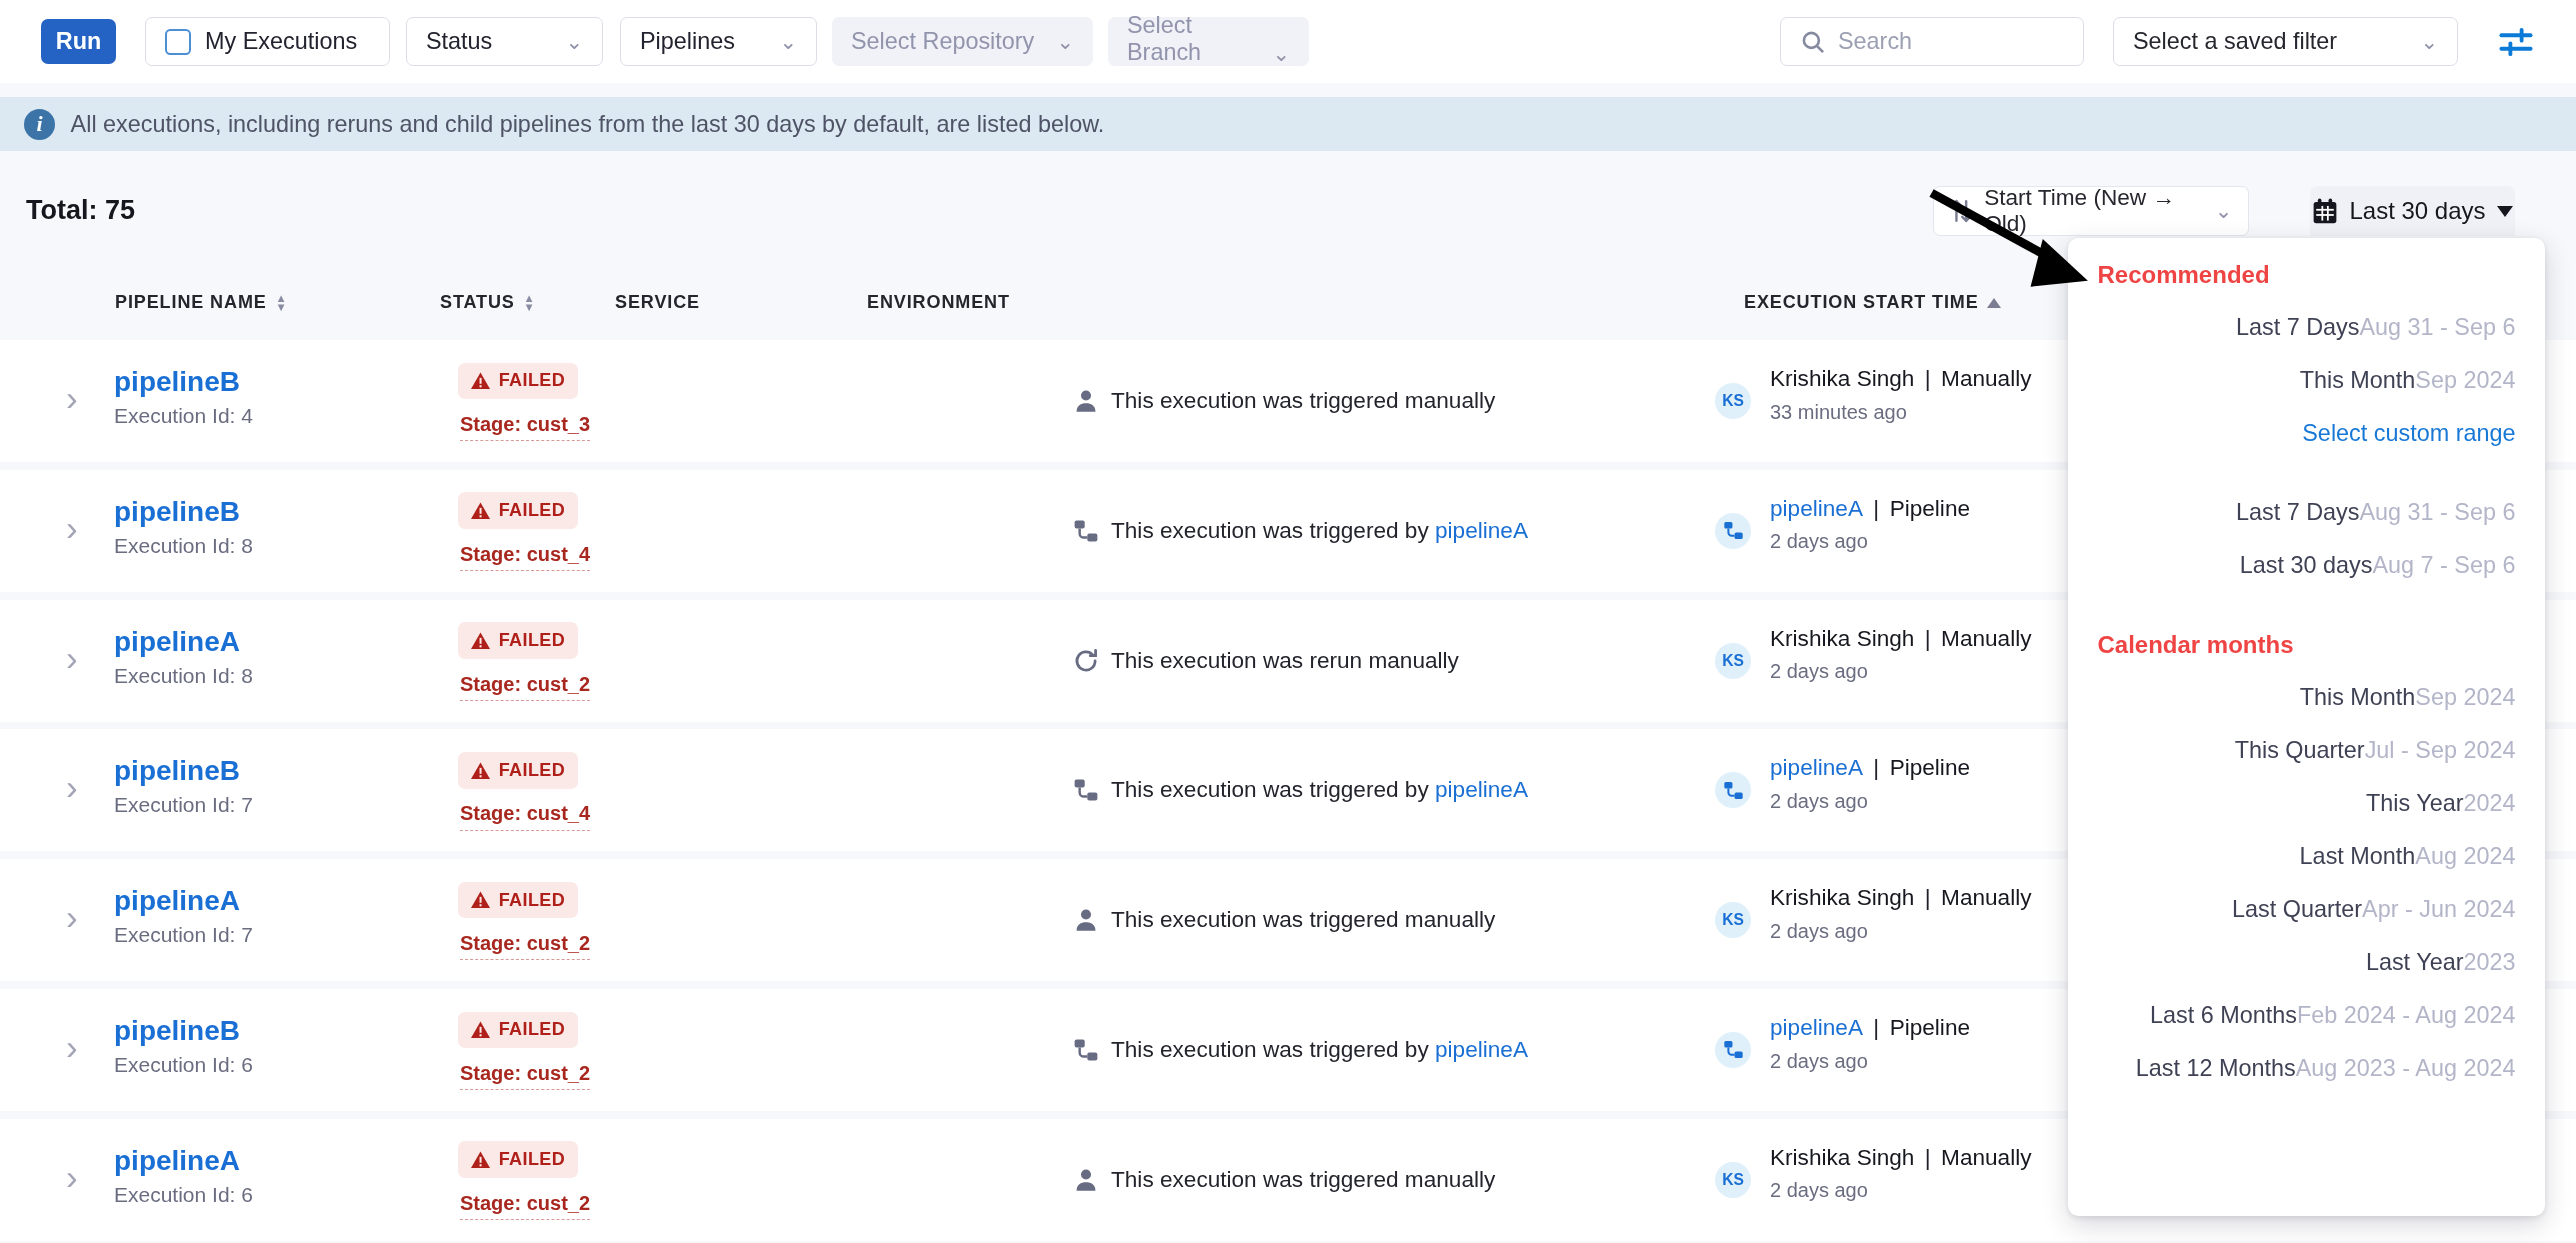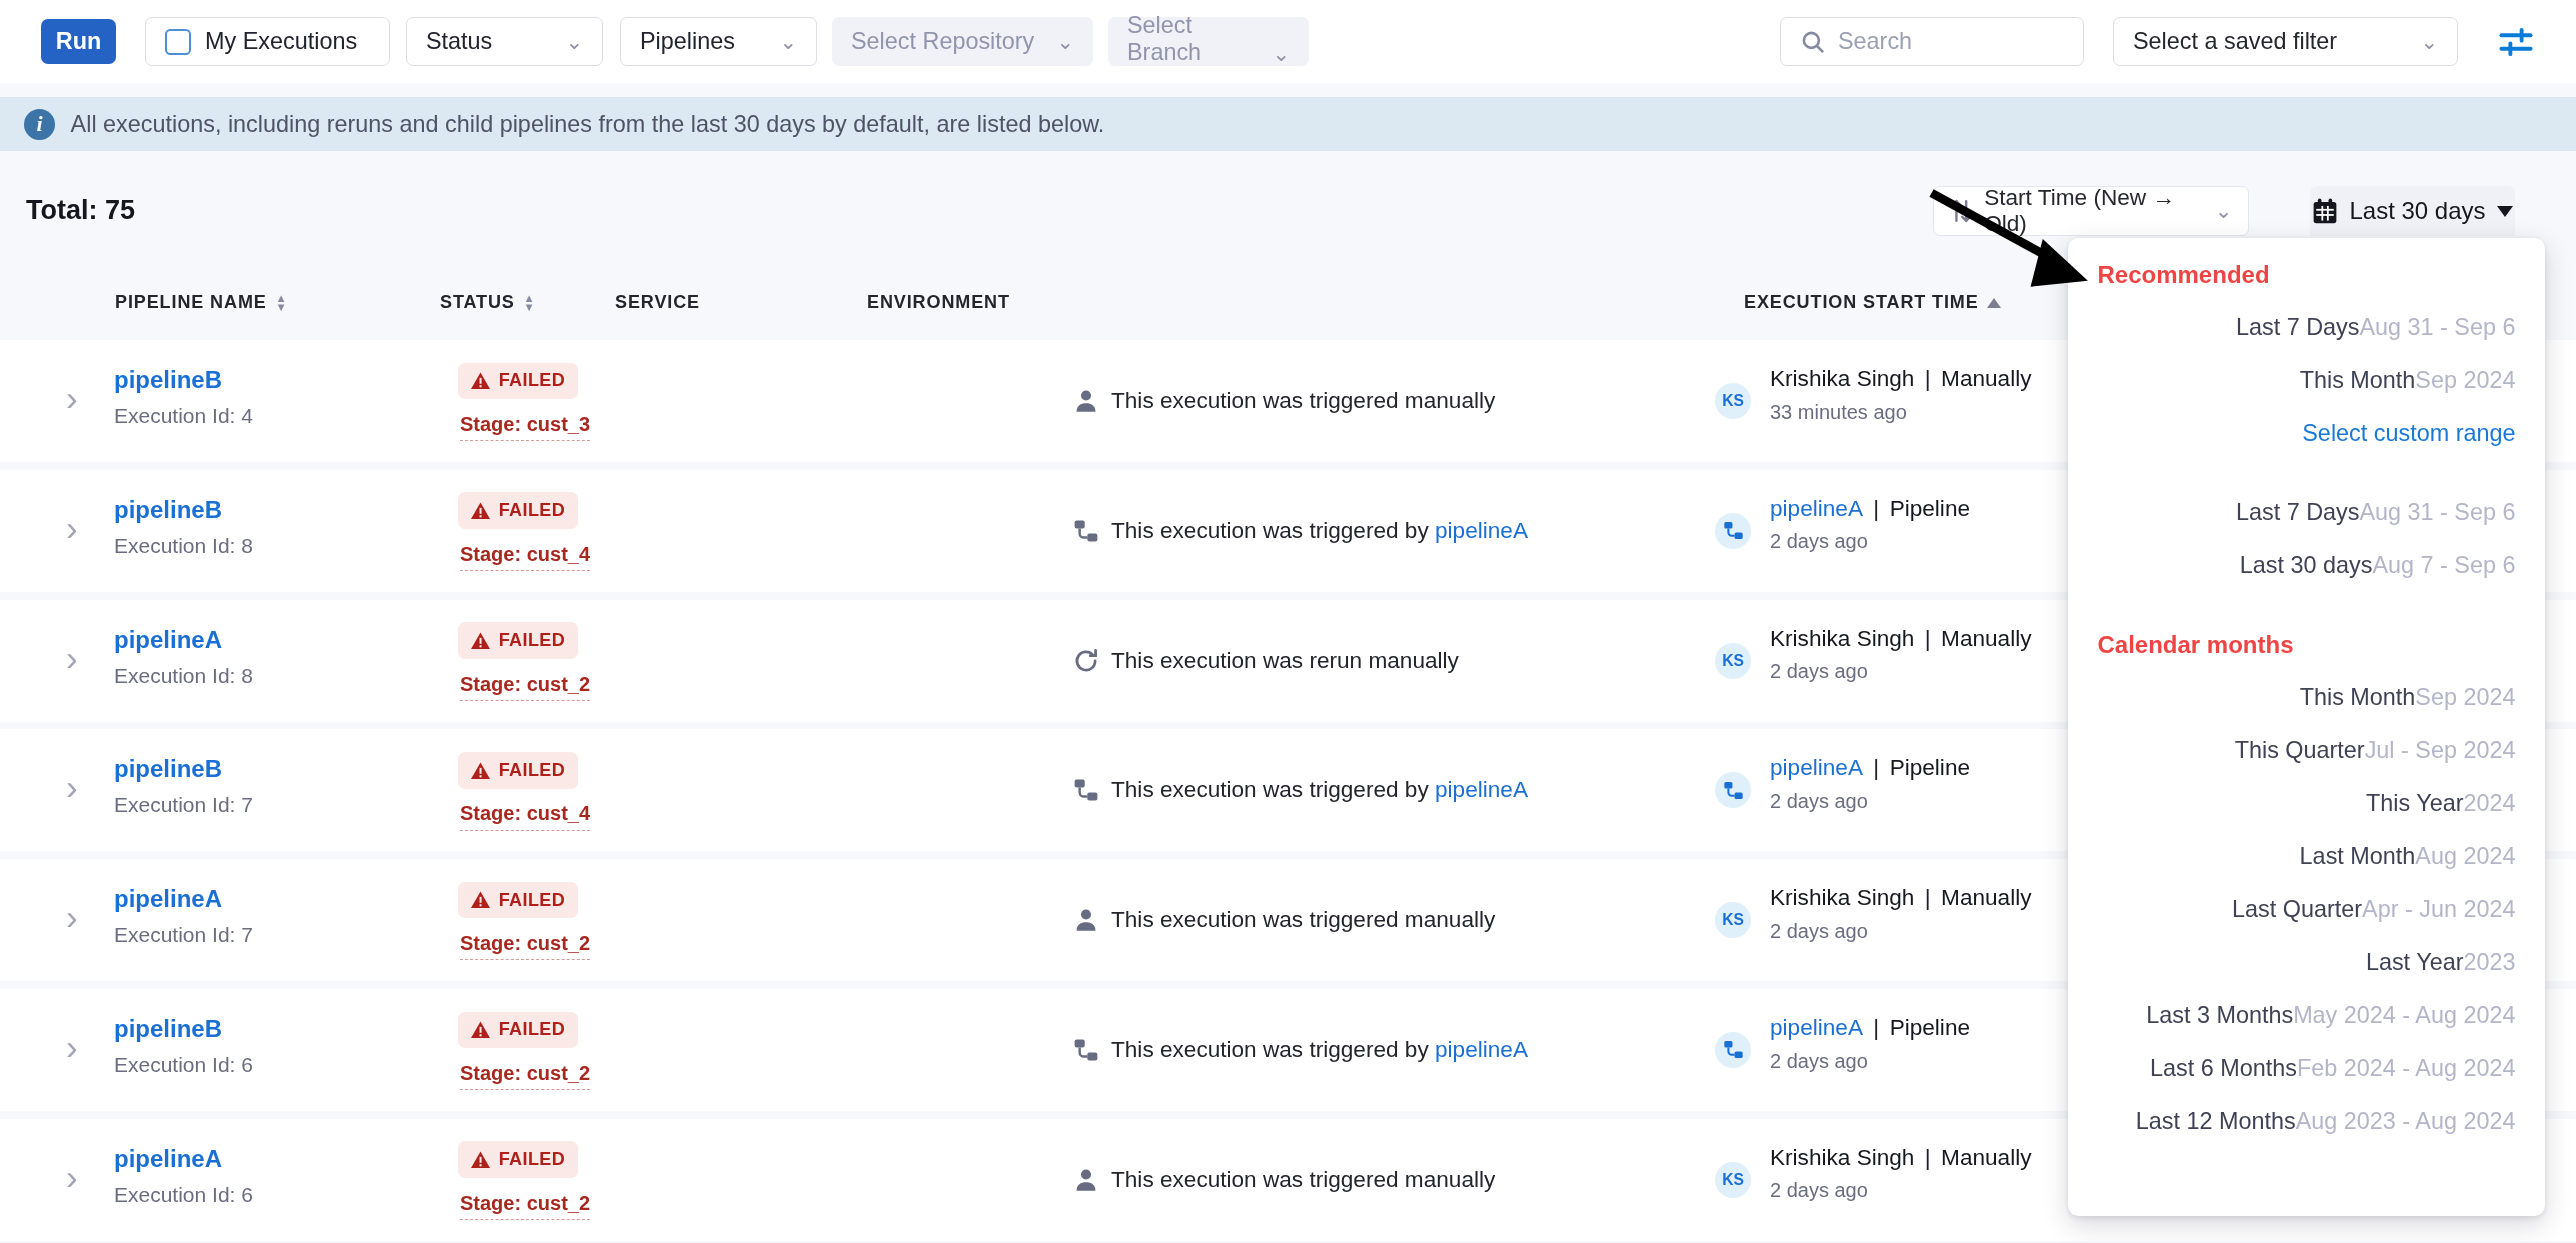--- a/index.html
+++ b/index.html
@@ -54,21 +54,21 @@
         display:flex; align-items:center; gap:8.7px; cursor:pointer; }
   .th:nth-child(1){ left:115px; } .th:nth-child(2){ left:440px; } .th:nth-child(3){ left:615px; }
   .th:nth-child(4){ left:867px; } .th:nth-child(5){ left:1715px;margin-left:29px; }
   .sortstack { display:flex; flex-direction:column; line-height:8.7px; font-size:11.3px; color:#8A8DA1; }
   .tri-up-solid { width:0; height:0; border-left:7.8px solid transparent; border-right:7.8px solid transparent; border-bottom:10.4px solid #7B7E92; }
 
   
   .rows { position:absolute; top:340px; left:0; right:0; }
   .row { position:relative; height:122px; margin-bottom:7.8px; background:#fff; }
   .chevr { position:absolute; left:66px; top:50%; transform:translateY(-58%); font-size:35px; color:#A3A5B6; cursor:pointer; }
-  .pname { position:absolute; left:114px; top:26px; font-size:24px; font-weight:700; color:#1A6FD4; text-decoration:none; cursor:pointer; }
+  .pname { position:absolute; left:114px; top:26px; font-size:28px; font-weight:700; color:#1A6FD4; text-decoration:none; cursor:pointer; }
   .execid { position:absolute; left:114px; top:64px; font-size:21px; color:#6A6D80; }
   .badge { position:absolute; left:458px; top:22.6px; display:inline-flex; align-items:center; gap:8.7px;
            background:#FBE9E7; border-radius:7px; padding:7.8px 13px; color:#B0201A; font-size:18px; font-weight:700; letter-spacing:0.4px; }
   .warn { width:19px; height:17.4px; fill:#B0201A; }
   .stage { position:absolute; left:460px; top:73px; font-size:20px; font-weight:700; color:#A8271F;
            border-bottom:1.7px dashed #D89A94; padding-bottom:4.3px; cursor:pointer; text-decoration:none; }
   .trigger { position:absolute; left:1073px; top:50%; transform:translateY(-50%); display:flex; align-items:center; gap:12px;
              font-size:22.6px; color:#23242C; }
   .ticon { width:26px; height:26px; color:#686C82; flex:none; display:flex; }
   .ticon svg { width:100%; height:100%; }
@@ -476,24 +476,20 @@
     </div>
     <div class="dm-item">
       <span class="dm-label">Last Quarter</span>
       <span class="dm-value">Apr - Jun 2024</span>
     </div>
     <div class="dm-item">
       <span class="dm-label">Last Year</span>
       <span class="dm-value">2023</span>
     </div>
     <div class="dm-item">
-      <span class="dm-label">Last 3 Months</span>
-      <span class="dm-value">May 2024 - Aug 2024</span>
-    </div>
-    <div class="dm-item">
       <span class="dm-label">Last 6 Months</span>
       <span class="dm-value">Feb 2024 - Aug 2024</span>
     </div>
     <div class="dm-item">
       <span class="dm-label">Last 12 Months</span>
       <span class="dm-value">Aug 2023 - Aug 2024</span>
     </div>
   </div>
 
 <svg class="annotation" viewBox="0 0 2966 1432">

